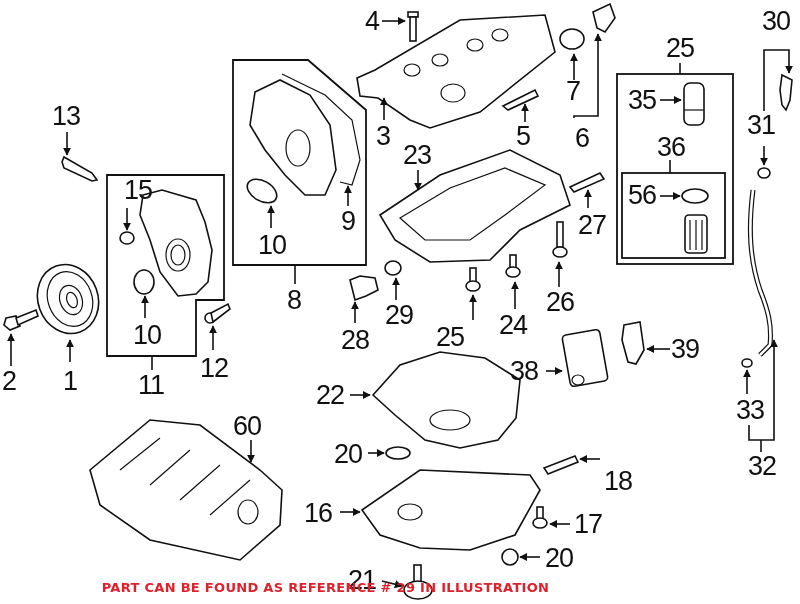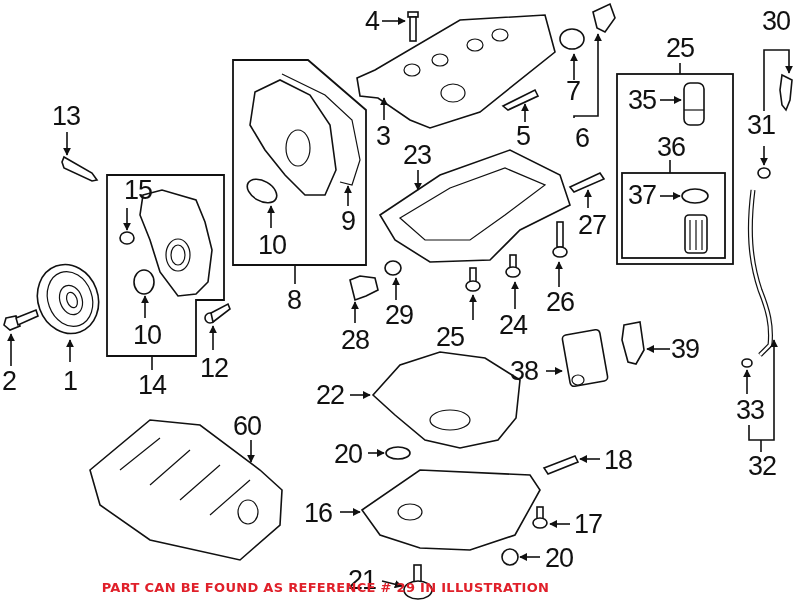--- a/index.html
+++ b/index.html
@@ -197,45 +197,45 @@
 <span class="callout" style="left:63px;top:368px">1</span>
 <span class="callout" style="left:2px;top:368px">2</span>
 <span class="callout" style="left:376px;top:123px">3</span>
 <span class="callout" style="left:365px;top:8px">4</span>
 <span class="callout" style="left:516px;top:123px">5</span>
 <span class="callout" style="left:575px;top:125px">6</span>
 <span class="callout" style="left:566px;top:78px">7</span>
 <span class="callout" style="left:287px;top:287px">8</span>
 <span class="callout" style="left:341px;top:208px">9</span>
 <span class="callout" style="left:258px;top:232px">10</span>
-<span class="callout" style="left:138px;top:372px">14</span>
+<span class="callout" style="left:138px;top:372px">11</span>
 <span class="callout" style="left:200px;top:355px">12</span>
 <span class="callout" style="left:52px;top:103px">13</span>
 <span class="callout" style="left:133px;top:322px">10</span>
 <span class="callout" style="left:124px;top:177px">15</span>
 <span class="callout" style="left:304px;top:500px">16</span>
 <span class="callout" style="left:574px;top:511px">17</span>
-<span class="callout" style="left:604px;top:447px">18</span>
+<span class="callout" style="left:604px;top:468px">18</span>
 <span class="callout" style="left:334px;top:441px">20</span>
 <span class="callout" style="left:545px;top:545px">20</span>
 <span class="callout" style="left:348px;top:567px">21</span>
 <span class="callout" style="left:316px;top:382px">22</span>
 <span class="callout" style="left:403px;top:142px">23</span>
 <span class="callout" style="left:499px;top:312px">24</span>
 <span class="callout" style="left:436px;top:324px">25</span>
 <span class="callout" style="left:546px;top:289px">26</span>
 <span class="callout" style="left:578px;top:212px">27</span>
 <span class="callout" style="left:341px;top:327px">28</span>
 <span class="callout" style="left:385px;top:302px">29</span>
 <span class="callout" style="left:762px;top:8px">30</span>
 <span class="callout" style="left:747px;top:112px">31</span>
 <span class="callout" style="left:748px;top:453px">32</span>
 <span class="callout" style="left:736px;top:397px">33</span>
 <span class="callout" style="left:666px;top:35px">25</span>
 <span class="callout" style="left:628px;top:87px">35</span>
 <span class="callout" style="left:657px;top:134px">36</span>
-<span class="callout" style="left:628px;top:182px">37</span>
+<span class="callout" style="left:628px;top:182px">56</span>
 <span class="callout" style="left:510px;top:358px">38</span>
 <span class="callout" style="left:671px;top:336px">39</span>
 <span class="callout" style="left:233px;top:413px">60</span>
 </div>
 
 <div class="note">PART CAN BE FOUND AS REFERENCE # 29 IN ILLUSTRATION</div>
 
 </body></html>

